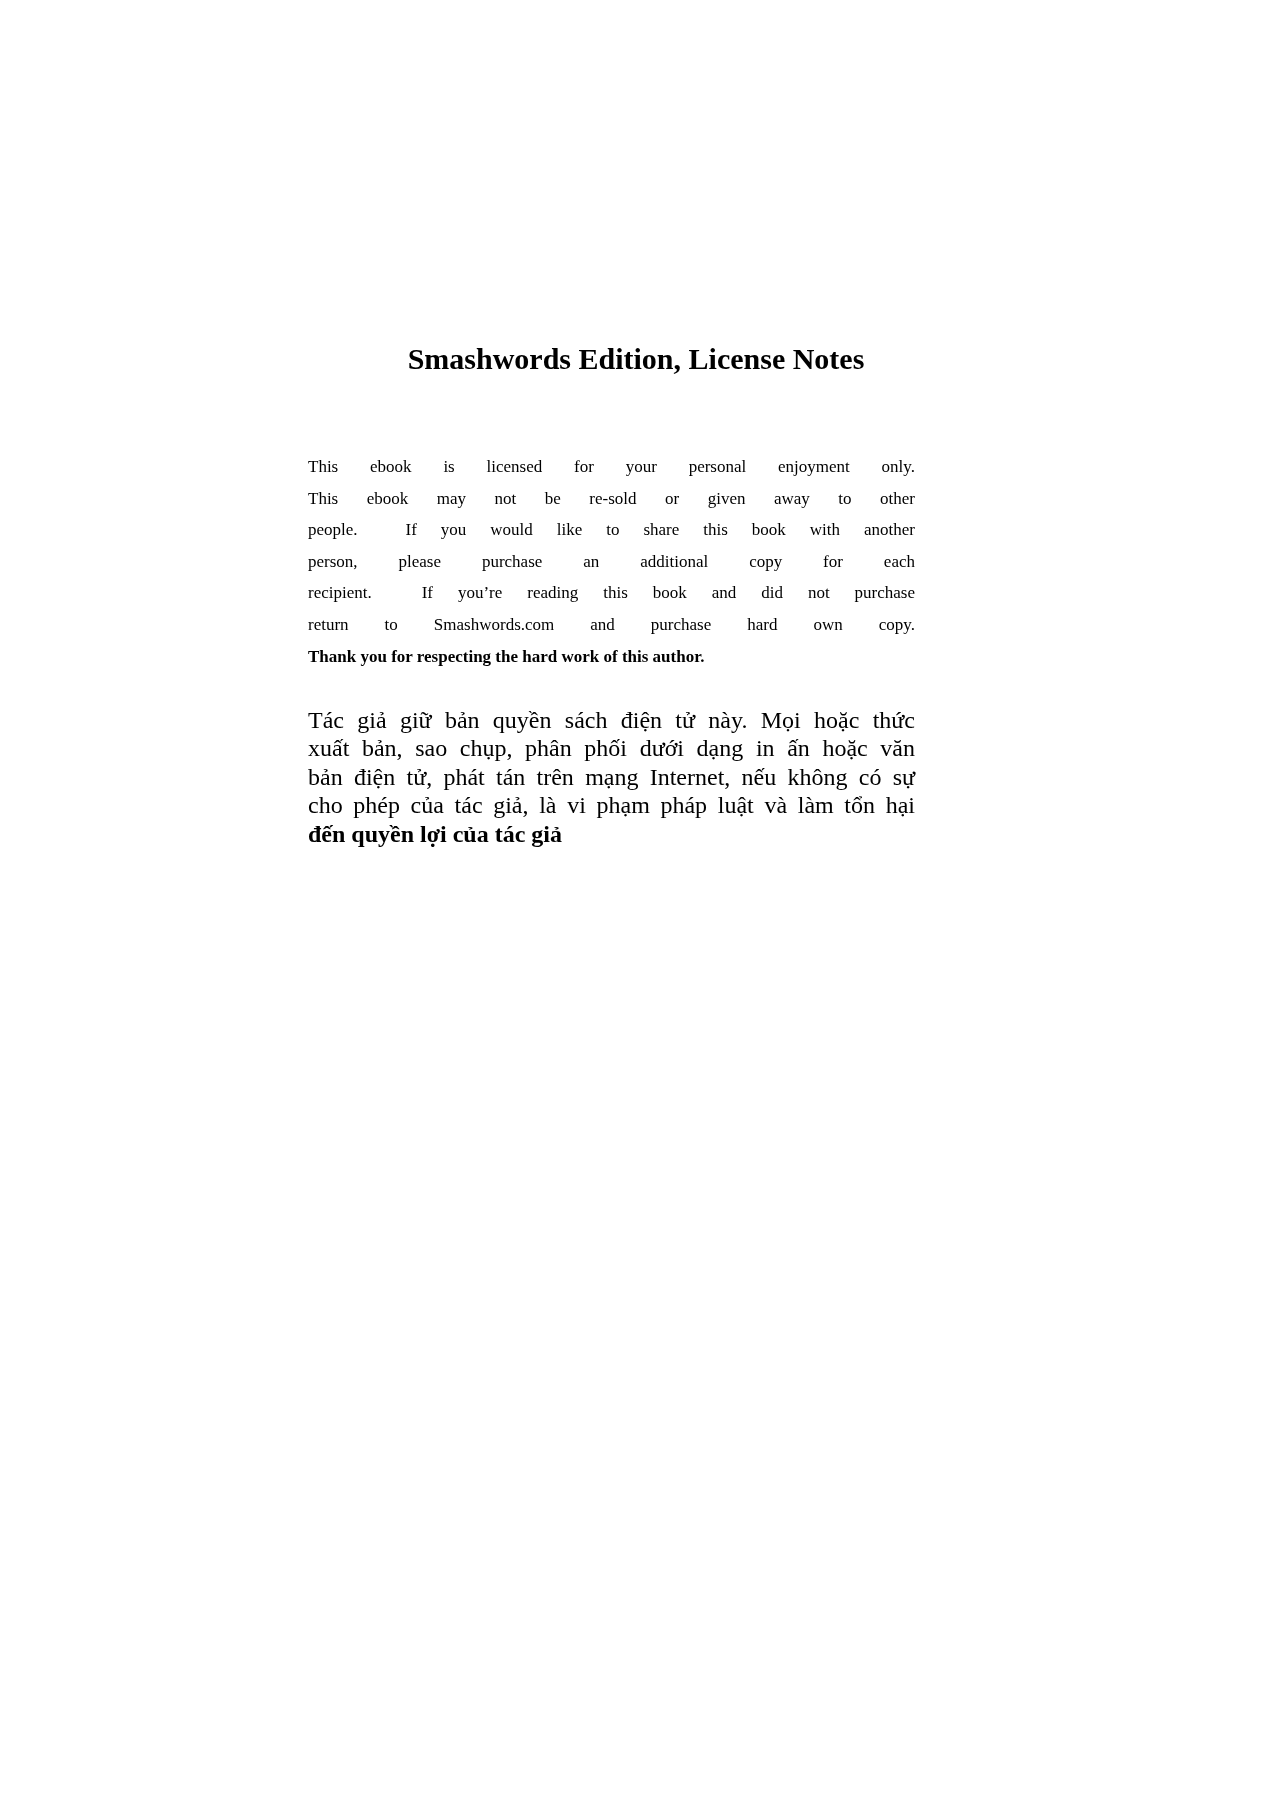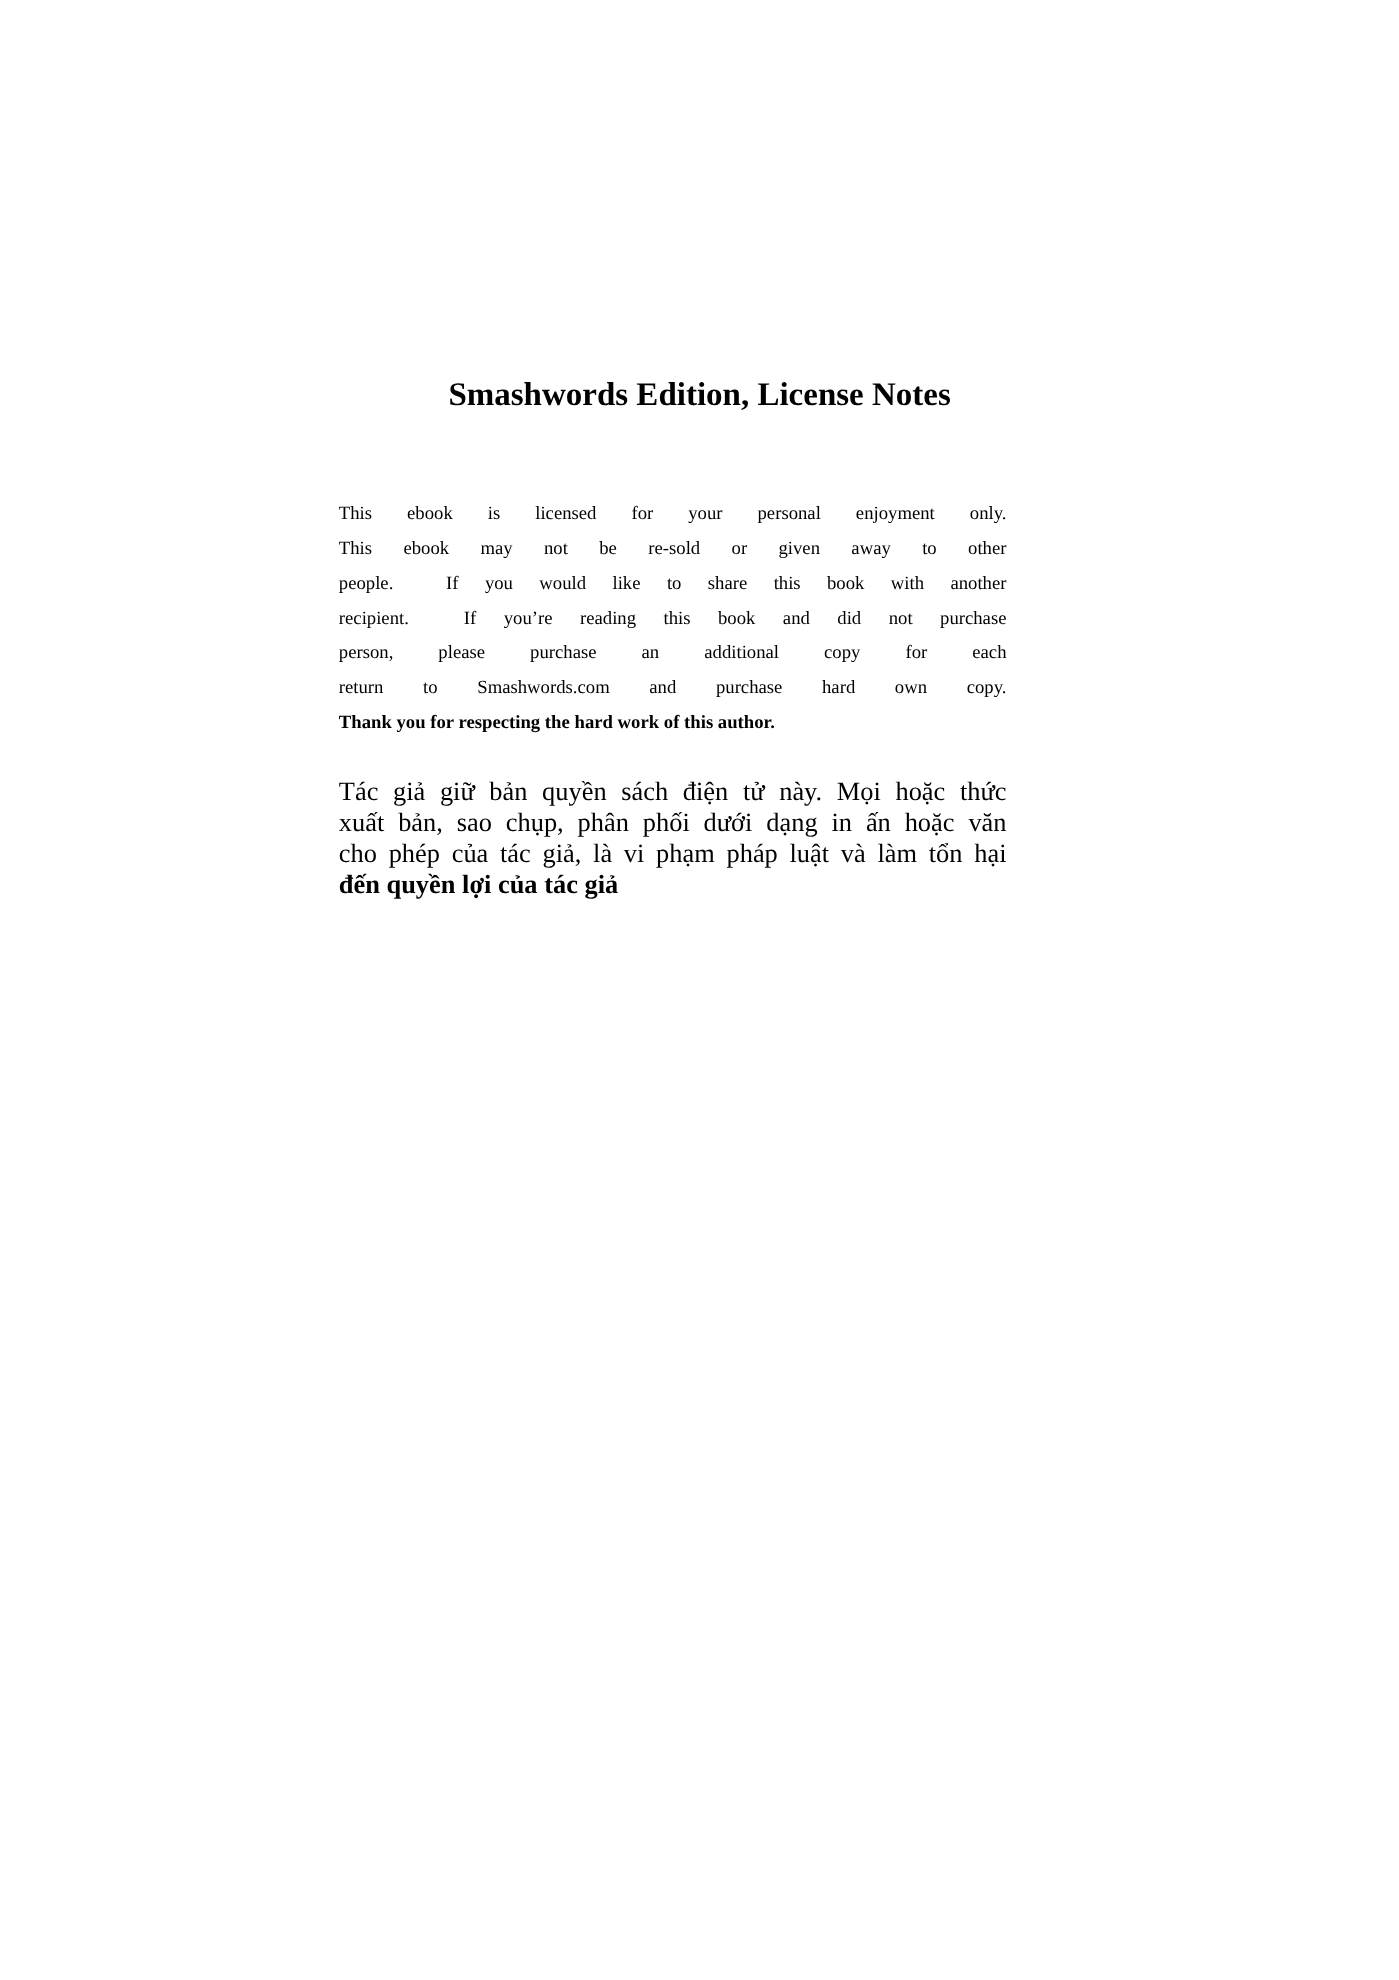--- a/index.html
+++ b/index.html
@@ -58,25 +58,26 @@
 </head>
 <body>
 
 <div class="page">
   <h1 class="doc-title">Smashwords Edition, License Notes</h1>
 
   <div class="para para-en" lang="en">
       <div class="line">This ebook is licensed for your personal enjoyment only.</div>
       <div class="line">This ebook may not be re-sold or given away to other</div>
       <div class="line">people.&nbsp; If you would like to share this book with another</div>
+      <div class="line">person, please purchase an additional copy for each</div>
       <div class="line">recipient.&nbsp; If you’re reading this book and did not purchase</div>
-      <div class="line">person, please purchase an additional copy for each</div>
       <div class="line">return to Smashwords.com and purchase hard own copy.</div>
       <div class="line last">Thank you for respecting the hard work of this author.</div>
     </div>
 
   <div class="para para-vi" lang="vi">
       <div class="line">Tác giả giữ bản quyền sách điện tử này. Mọi hoặc thức</div>
       <div class="line">xuất bản, sao chụp, phân phối dưới dạng in ấn hoặc văn</div>
+      <div class="line">bản điện tử, phát tán trên mạng Internet, nếu không có sự</div>
       <div class="line">cho phép của tác giả, là vi phạm pháp luật và làm tổn hại</div>
       <div class="line last">đến quyền lợi của tác giả</div>
     </div>
 </div>
 
 </body></html>

